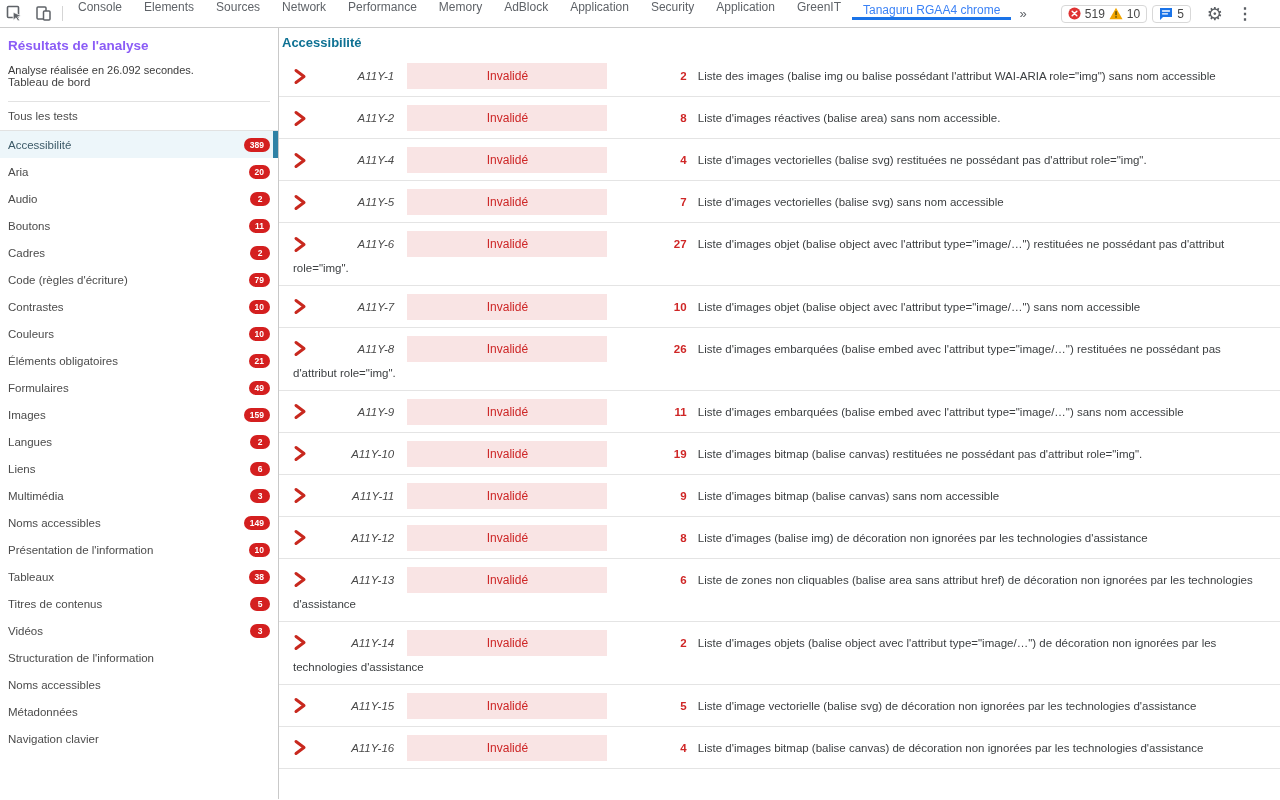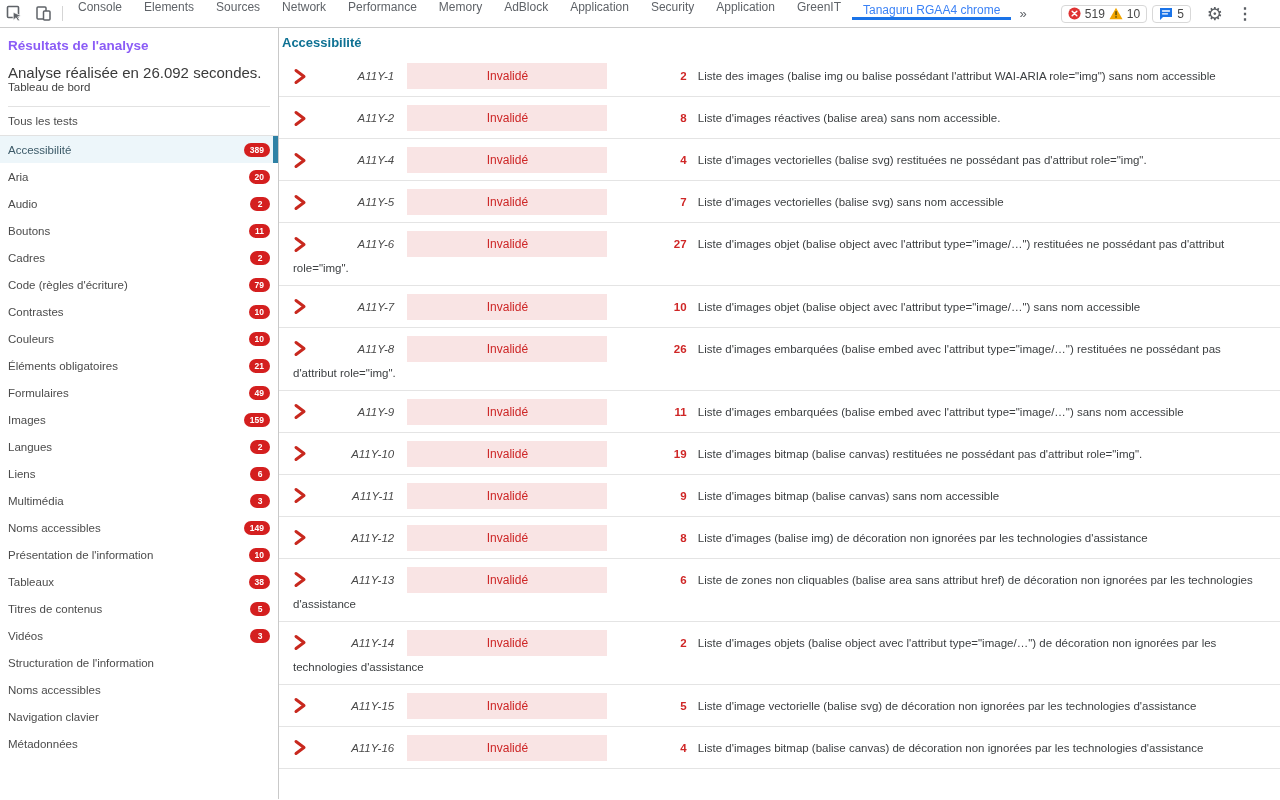--- a/index.html
+++ b/index.html
@@ -18,21 +18,21 @@
   .count-box { display:flex; align-items:center; gap:4px; border:1px solid #d8d8d8;
     border-radius:4px; padding:1px 6px; margin-left:5px; color:#474747; cursor:pointer; }
   .glyph-btn { font-size:16px; color:#5a5e63; padding:0 7px; cursor:pointer; }
   
   .app { display:flex; height:771px; }
   .sidebar { width:279px; border-right:1px solid #c9c9c9; overflow:hidden; flex:none; }
   .main { flex:1; overflow:hidden; }
   
   .sb-head { padding:10px 8px 0 8px; }
   .sb-title { font-size:13.5px; font-weight:bold; color:#8b5cf6; }
-  .sb-sub { margin-top:11px; font-size:15px; color:#3a3a3a; }
+  .sb-sub { margin-top:11px; font-size:11px; color:#3a3a3a; }
   .sb-dash { font-size:11.5px; color:#424242; cursor:pointer; }
   .sep { border-top:1px solid #e2e2e2; }
   .sb-head .sep { margin-top:13px; }
   .sb-item { height:27px; display:flex; align-items:center; justify-content:space-between;
     padding:0 8px; font-size:11.5px; color:#4b4b4b; cursor:pointer; }
   .sb-item.selected { background:#edf6fa; box-shadow:inset -5px 0 0 #2e81a5; color:#3c5a68; }
   .sb-badge { background:#d41f1f; color:#fff; border-radius:9px; padding:2px 6px;
     font-size:8.5px; font-weight:bold; min-width:20px; text-align:center; }
   
   .main-title { margin:7px 0 5px 3px; font-size:13px; font-weight:bold; color:#0e7193; }
@@ -234,26 +234,26 @@
         <span>Structuration de l'information</span>
 
       </div>
 
       <div class="sb-item">
         <span>Noms accessibles</span>
 
       </div>
 
       <div class="sb-item">
+        <span>Métadonnées</span>
+
+      </div>
+
+      <div class="sb-item">
         <span>Navigation clavier</span>
-
-      </div>
-
-      <div class="sb-item">
-        <span>Métadonnées</span>
 
       </div>
     </div>
 
   </div>
 
   <div class="main">
     <div class="main-title">Accessibilité</div>
     <div class="rows" id="rows">
       <div class="row">

